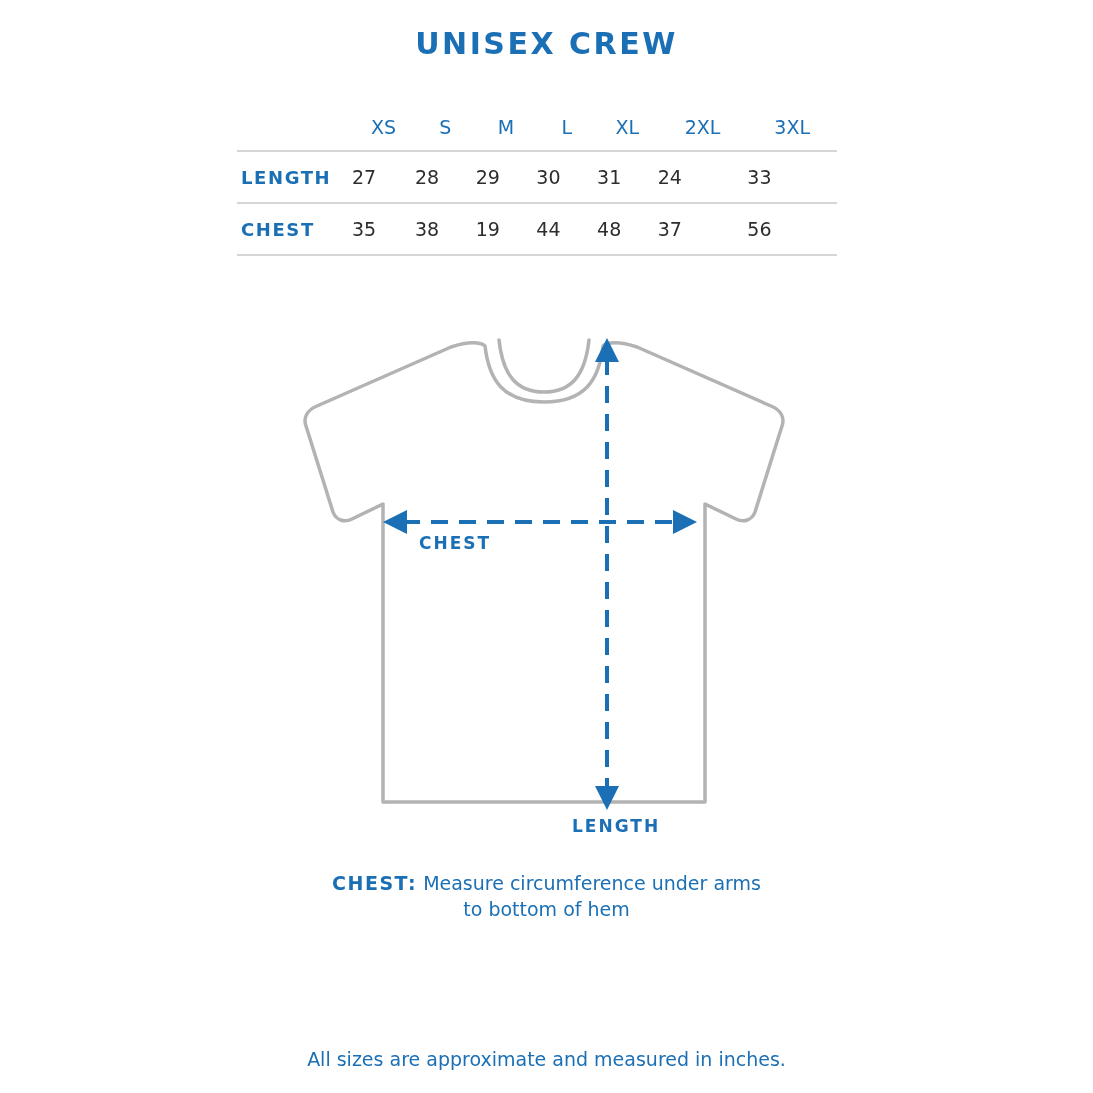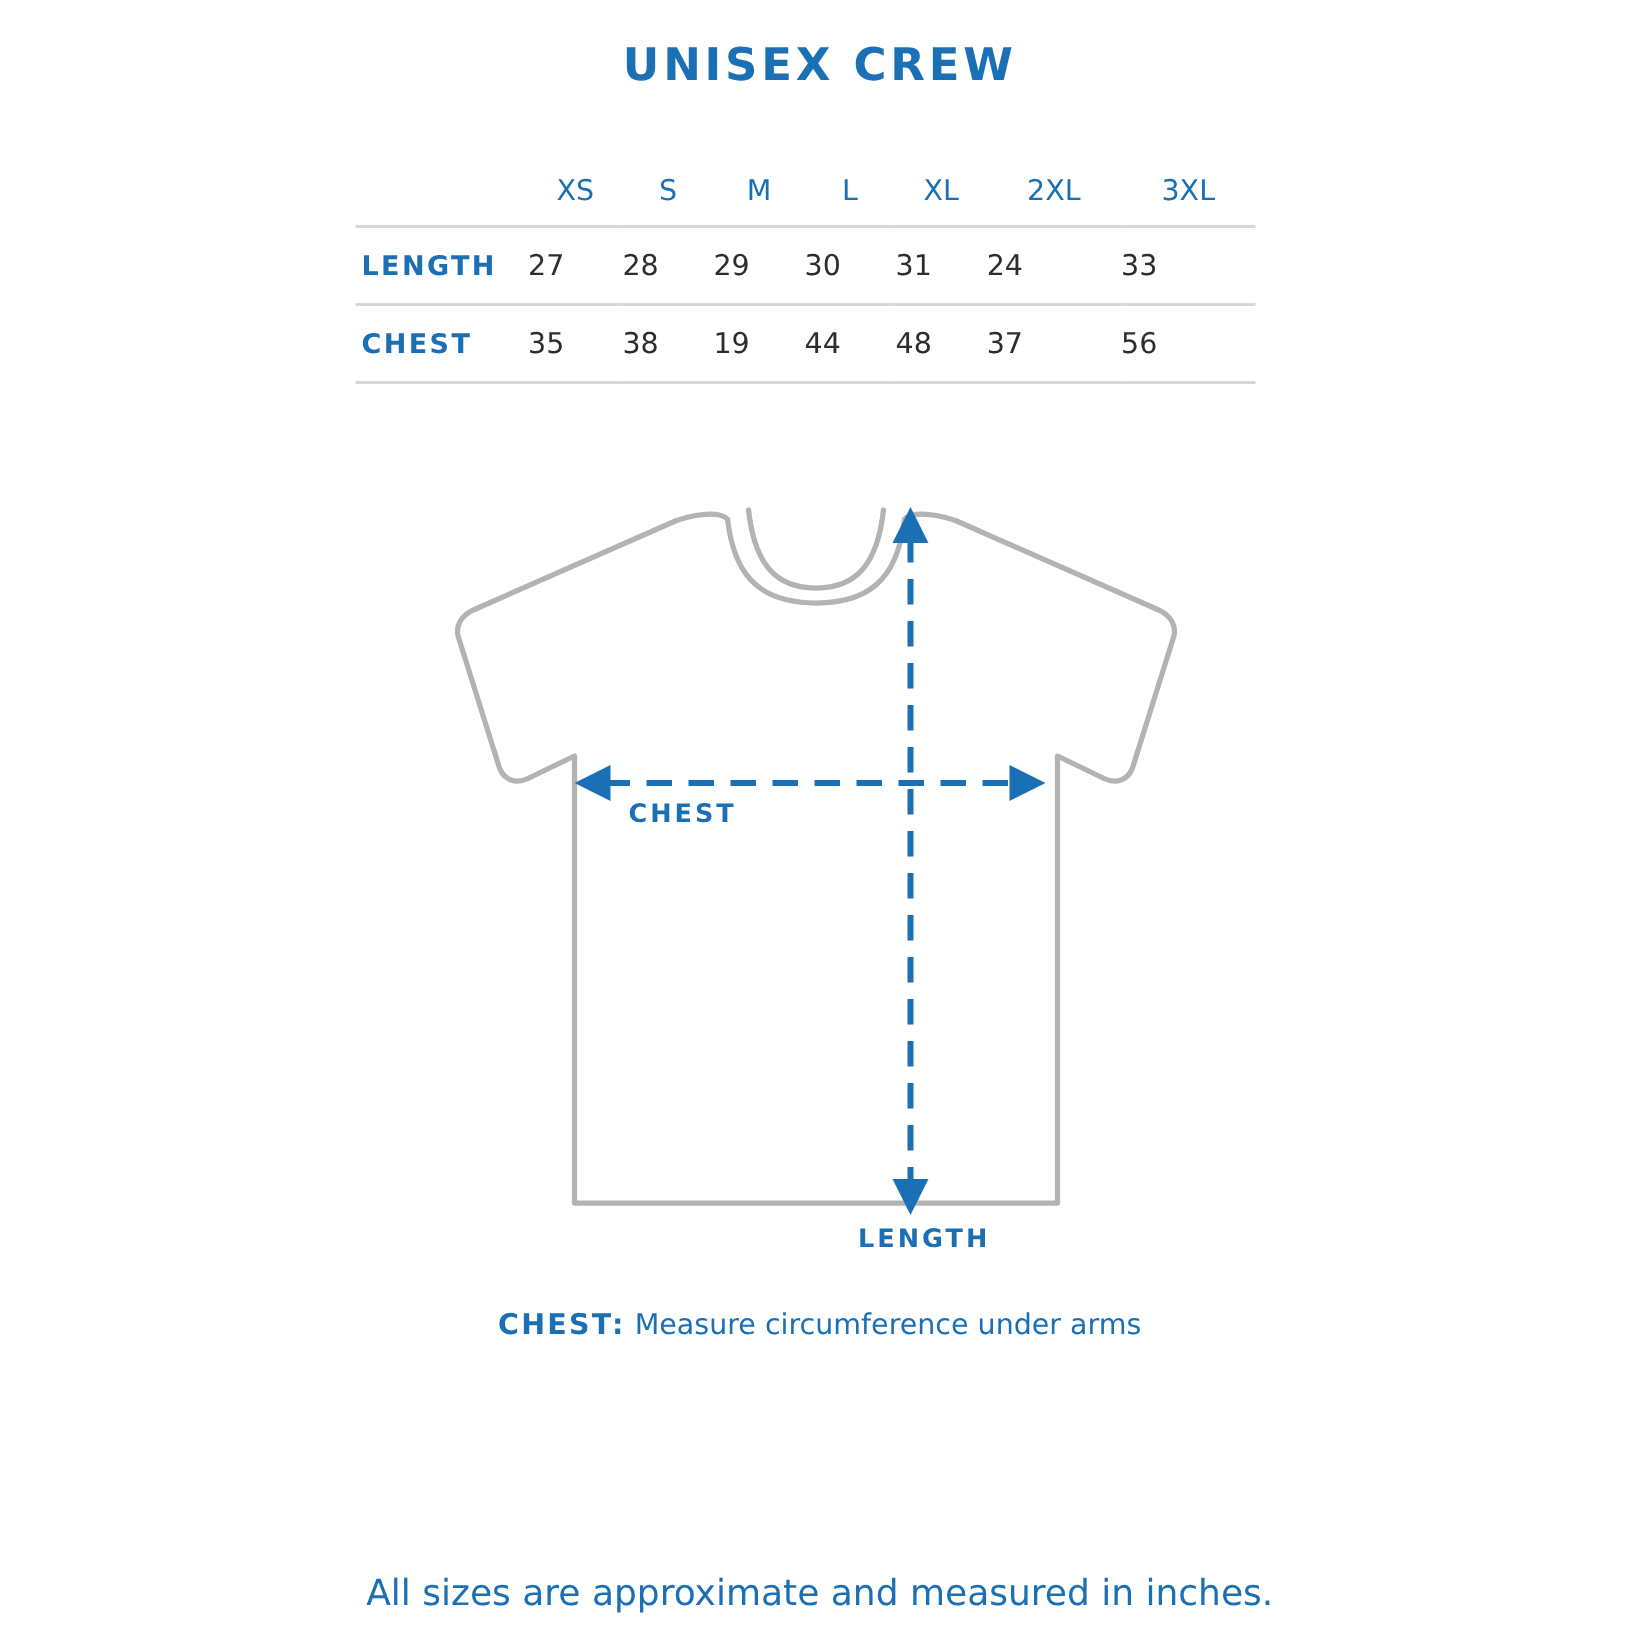--- a/index.html
+++ b/index.html
@@ -129,21 +129,21 @@
   }
   .notes .line {
     margin: 0;
   }
   .footnote {
     position: absolute;
     top: 1048px;
     left: 0;
     width: 1093px;
     text-align: center;
-    font-size: 24px;
+    font-size: 19px;
     color: #1a6fb5;
   }
 </style>
 </head>
 <body>
 
 <div class="page">
 
   <div class="title">UNISEX CREW</div>
 
@@ -224,17 +224,18 @@
         <polygon points="352,490 340,466 364,466" stroke="none"></polygon>
       </g>
     </svg>
   </div>
 
   <div class="chest-label">CHEST</div>
   <div class="length-label">LENGTH</div>
 
   <div class="notes">
     <p class="line"><span class="strong">CHEST:</span><span> Measure circumference under arms</span></p>
+    <p class="line">to bottom of hem</p>
   </div>
 
   <div class="footnote">All sizes are approximate and measured in inches.</div>
 
 </div>
 
 </body></html>

